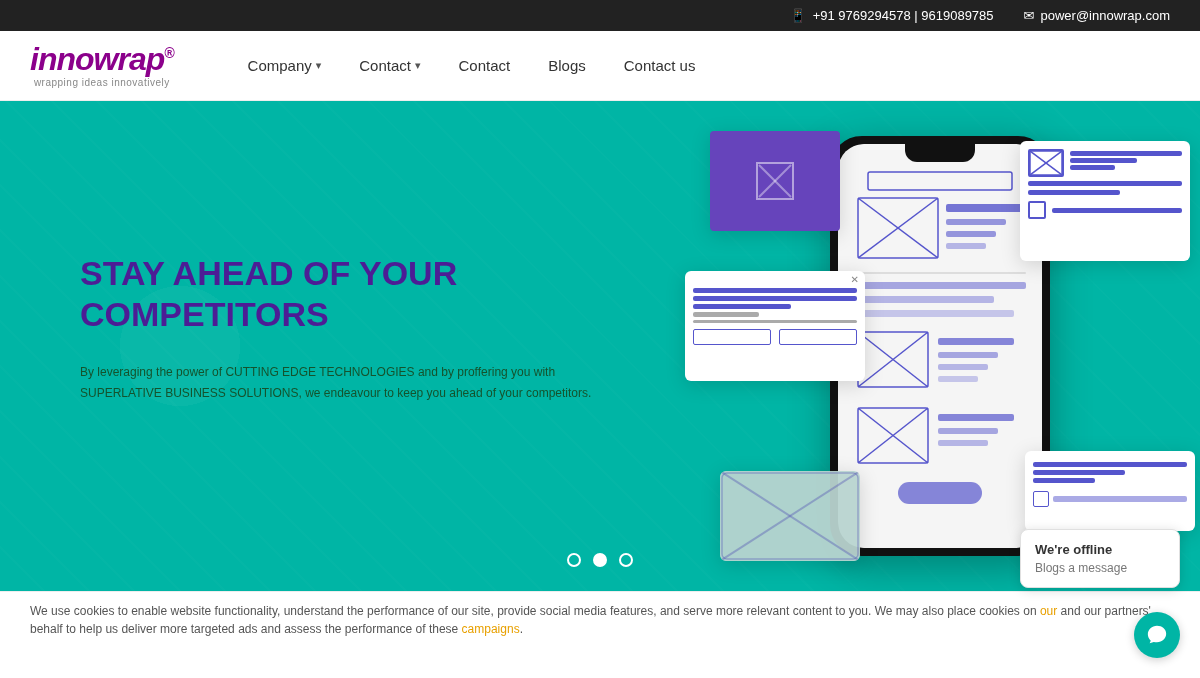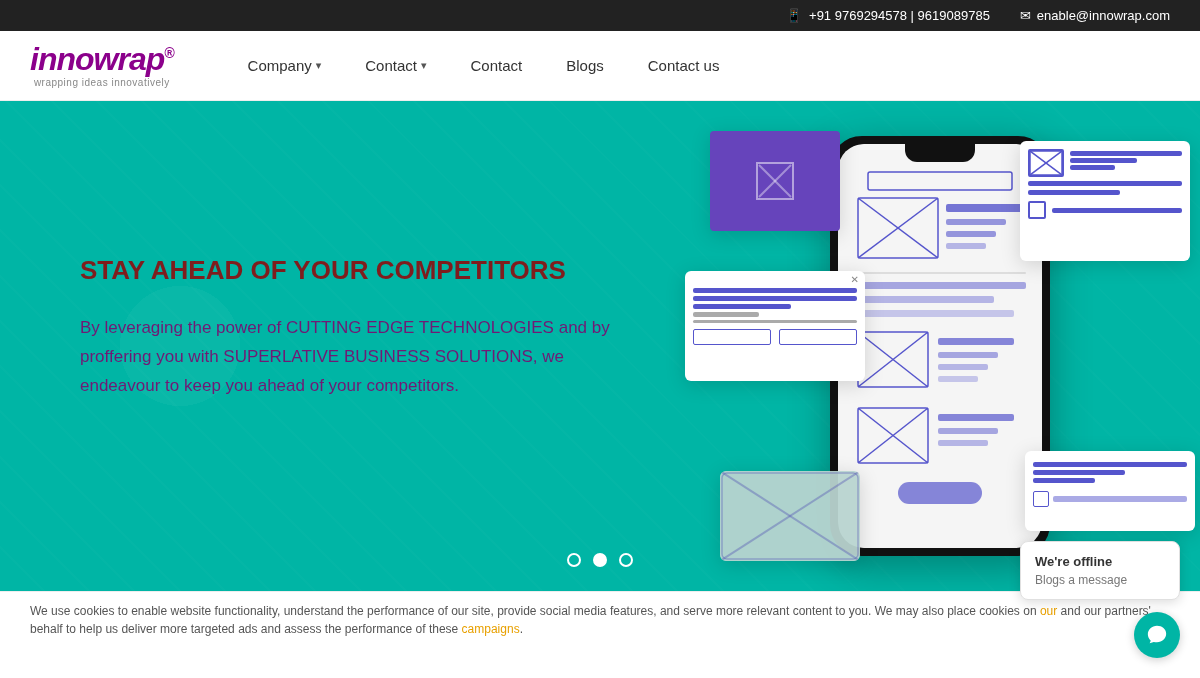--- a/index.html
+++ b/index.html
@@ -31,21 +31,21 @@
     .logo-text {
       font-size: 32px;
       font-weight: 900;
       color: #8b008b;
       letter-spacing: -1px;
       font-style: italic;
       line-height: 1;
     }
     .logo-reg { font-size: 14px; vertical-align: super; color: #8b008b; }
     .logo-tagline { font-size: 10px; color: #888; letter-spacing: 0.5px; margin-top: 2px; text-align: center; }
-    nav { display: flex; align-items: center; gap: 16px; margin-left: 20px; }
+    nav { display: flex; align-items: center; gap: 10px; margin-left: 20px; }
     .nav-item {
       display: flex; align-items: center; gap: 4px;
       padding: 8px 14px;
       font-size: 15px;
       color: #333;
       cursor: pointer;
       white-space: nowrap;
     }
     .nav-chevron { font-size: 11px; color: #555; }
 
@@ -80,30 +80,30 @@
         radial-gradient(circle at 85% 20%, rgba(255,255,255,0.2) 40px, transparent 40px);
     }
 
     .hero-content {
       position: relative;
       z-index: 2;
       padding: 60px 60px 60px 80px;
       max-width: 700px;
     }
     .hero-title {
-      font-size: 26px;
+      font-size: 34px;
       font-weight: 900;
-      color: #7f1d1d;
+      color: #4c1d95;
       text-transform: uppercase;
       margin-bottom: 28px;
       line-height: 1.2;
     }
     .hero-subtitle {
-      font-size: 17px;
-      color: #701a75;
+      font-size: 12px;
+      color: #14532d;
       line-height: 1.7;
       margin-bottom: 36px;
       max-width: 550px;
     }
     .btn-read-more {
       background: #fff;
       color: #333;
       border: none;
       padding: 14px 36px;
       font-size: 14px;
@@ -235,21 +235,21 @@
     .cookie-bar a { color: #e8a000; text-decoration: none; }
 
     
     .chat-widget {
       position: fixed;
       bottom: 20px;
       right: 20px;
       display: flex;
       flex-direction: column;
       align-items: flex-end;
-      gap: 12px;
+      gap: 24px;
       z-index: 100;
     }
     .chat-bubble {
       background: #fff;
       border: 1px solid #e0e0e0;
       border-radius: 8px;
       padding: 12px 14px;
       box-shadow: 0 2px 12px rgba(0,0,0,0.15);
       min-width: 160px;
     }
@@ -278,21 +278,21 @@
 </head>
 <body>
 
 <div class="top-bar">
   <div class="top-bar-item">
     <span>📱</span>
     <span>+91 9769294578 | 9619089785</span>
   </div>
   <div class="top-bar-item">
     <span>✉</span>
-    <span>enable@innowrap.com</span>
+    <span>power@innowrap.com</span>
   </div>
 </div>
 
 <header class="header">
   <div class="logo-area">
     <div class="logo-text">
       <span>innowrap</span><span class="logo-reg">®</span>
     </div>
     <div class="logo-tagline">wrapping ideas innovatively</div>
   </div>

